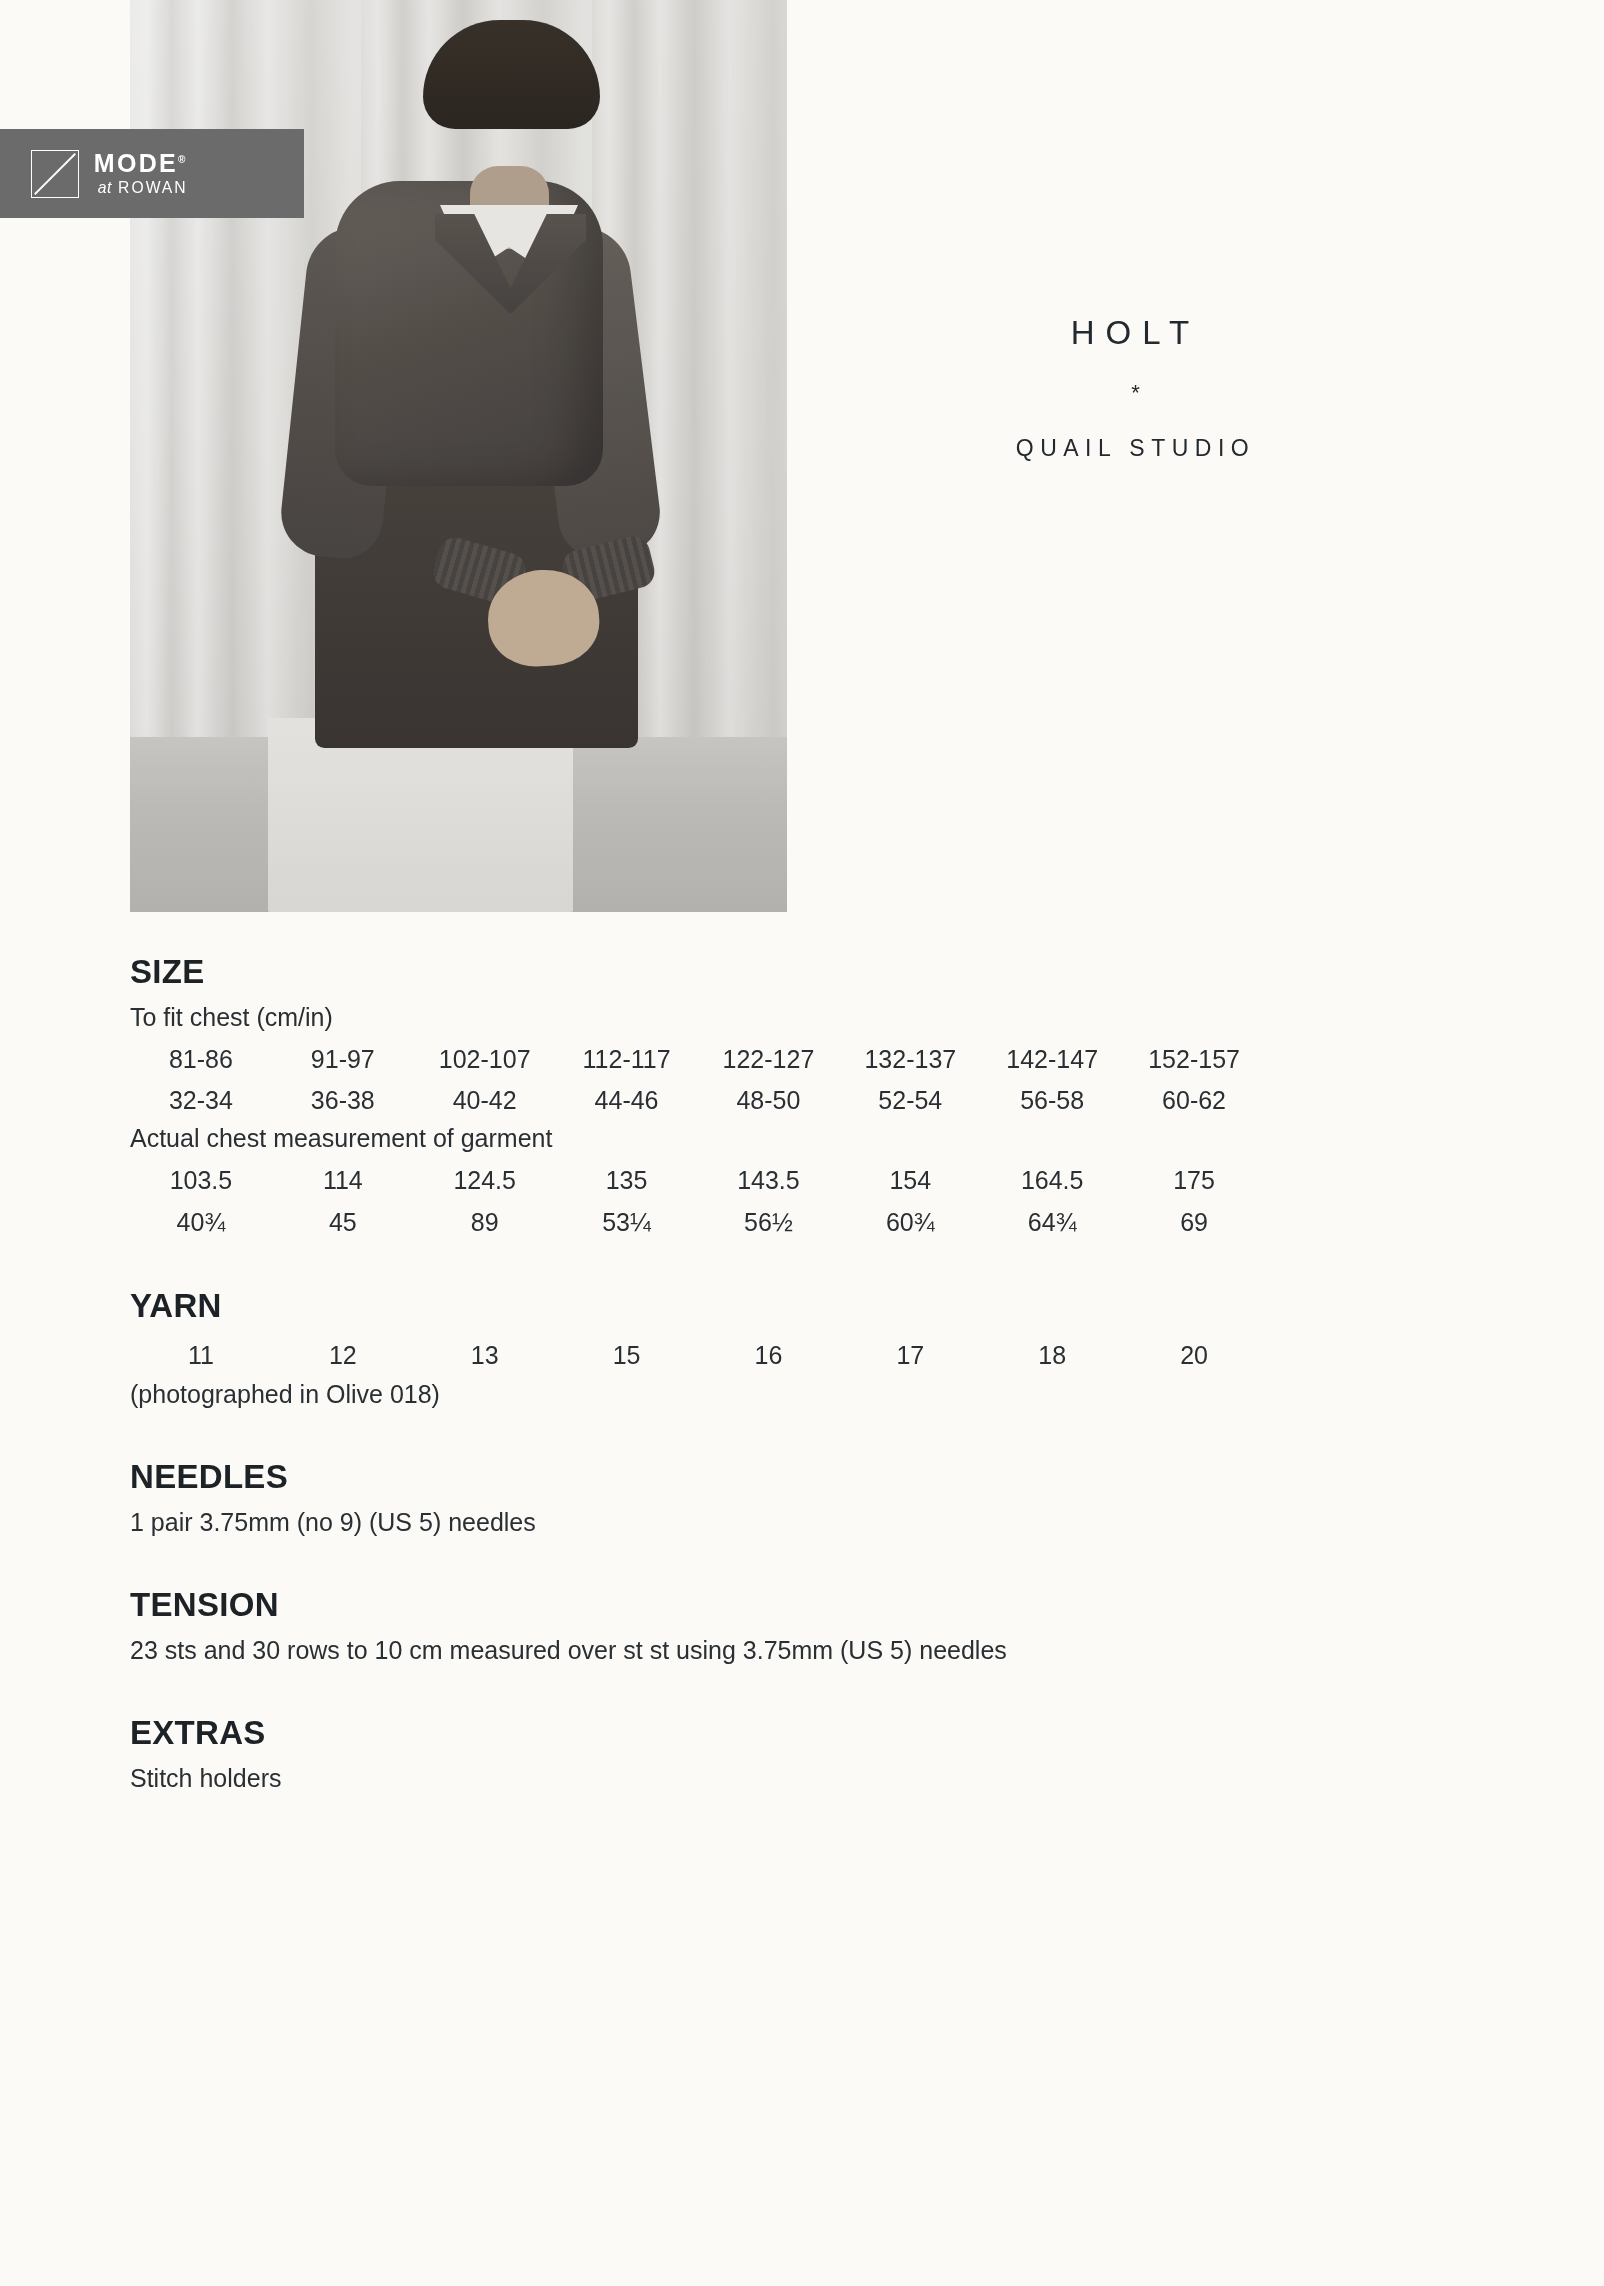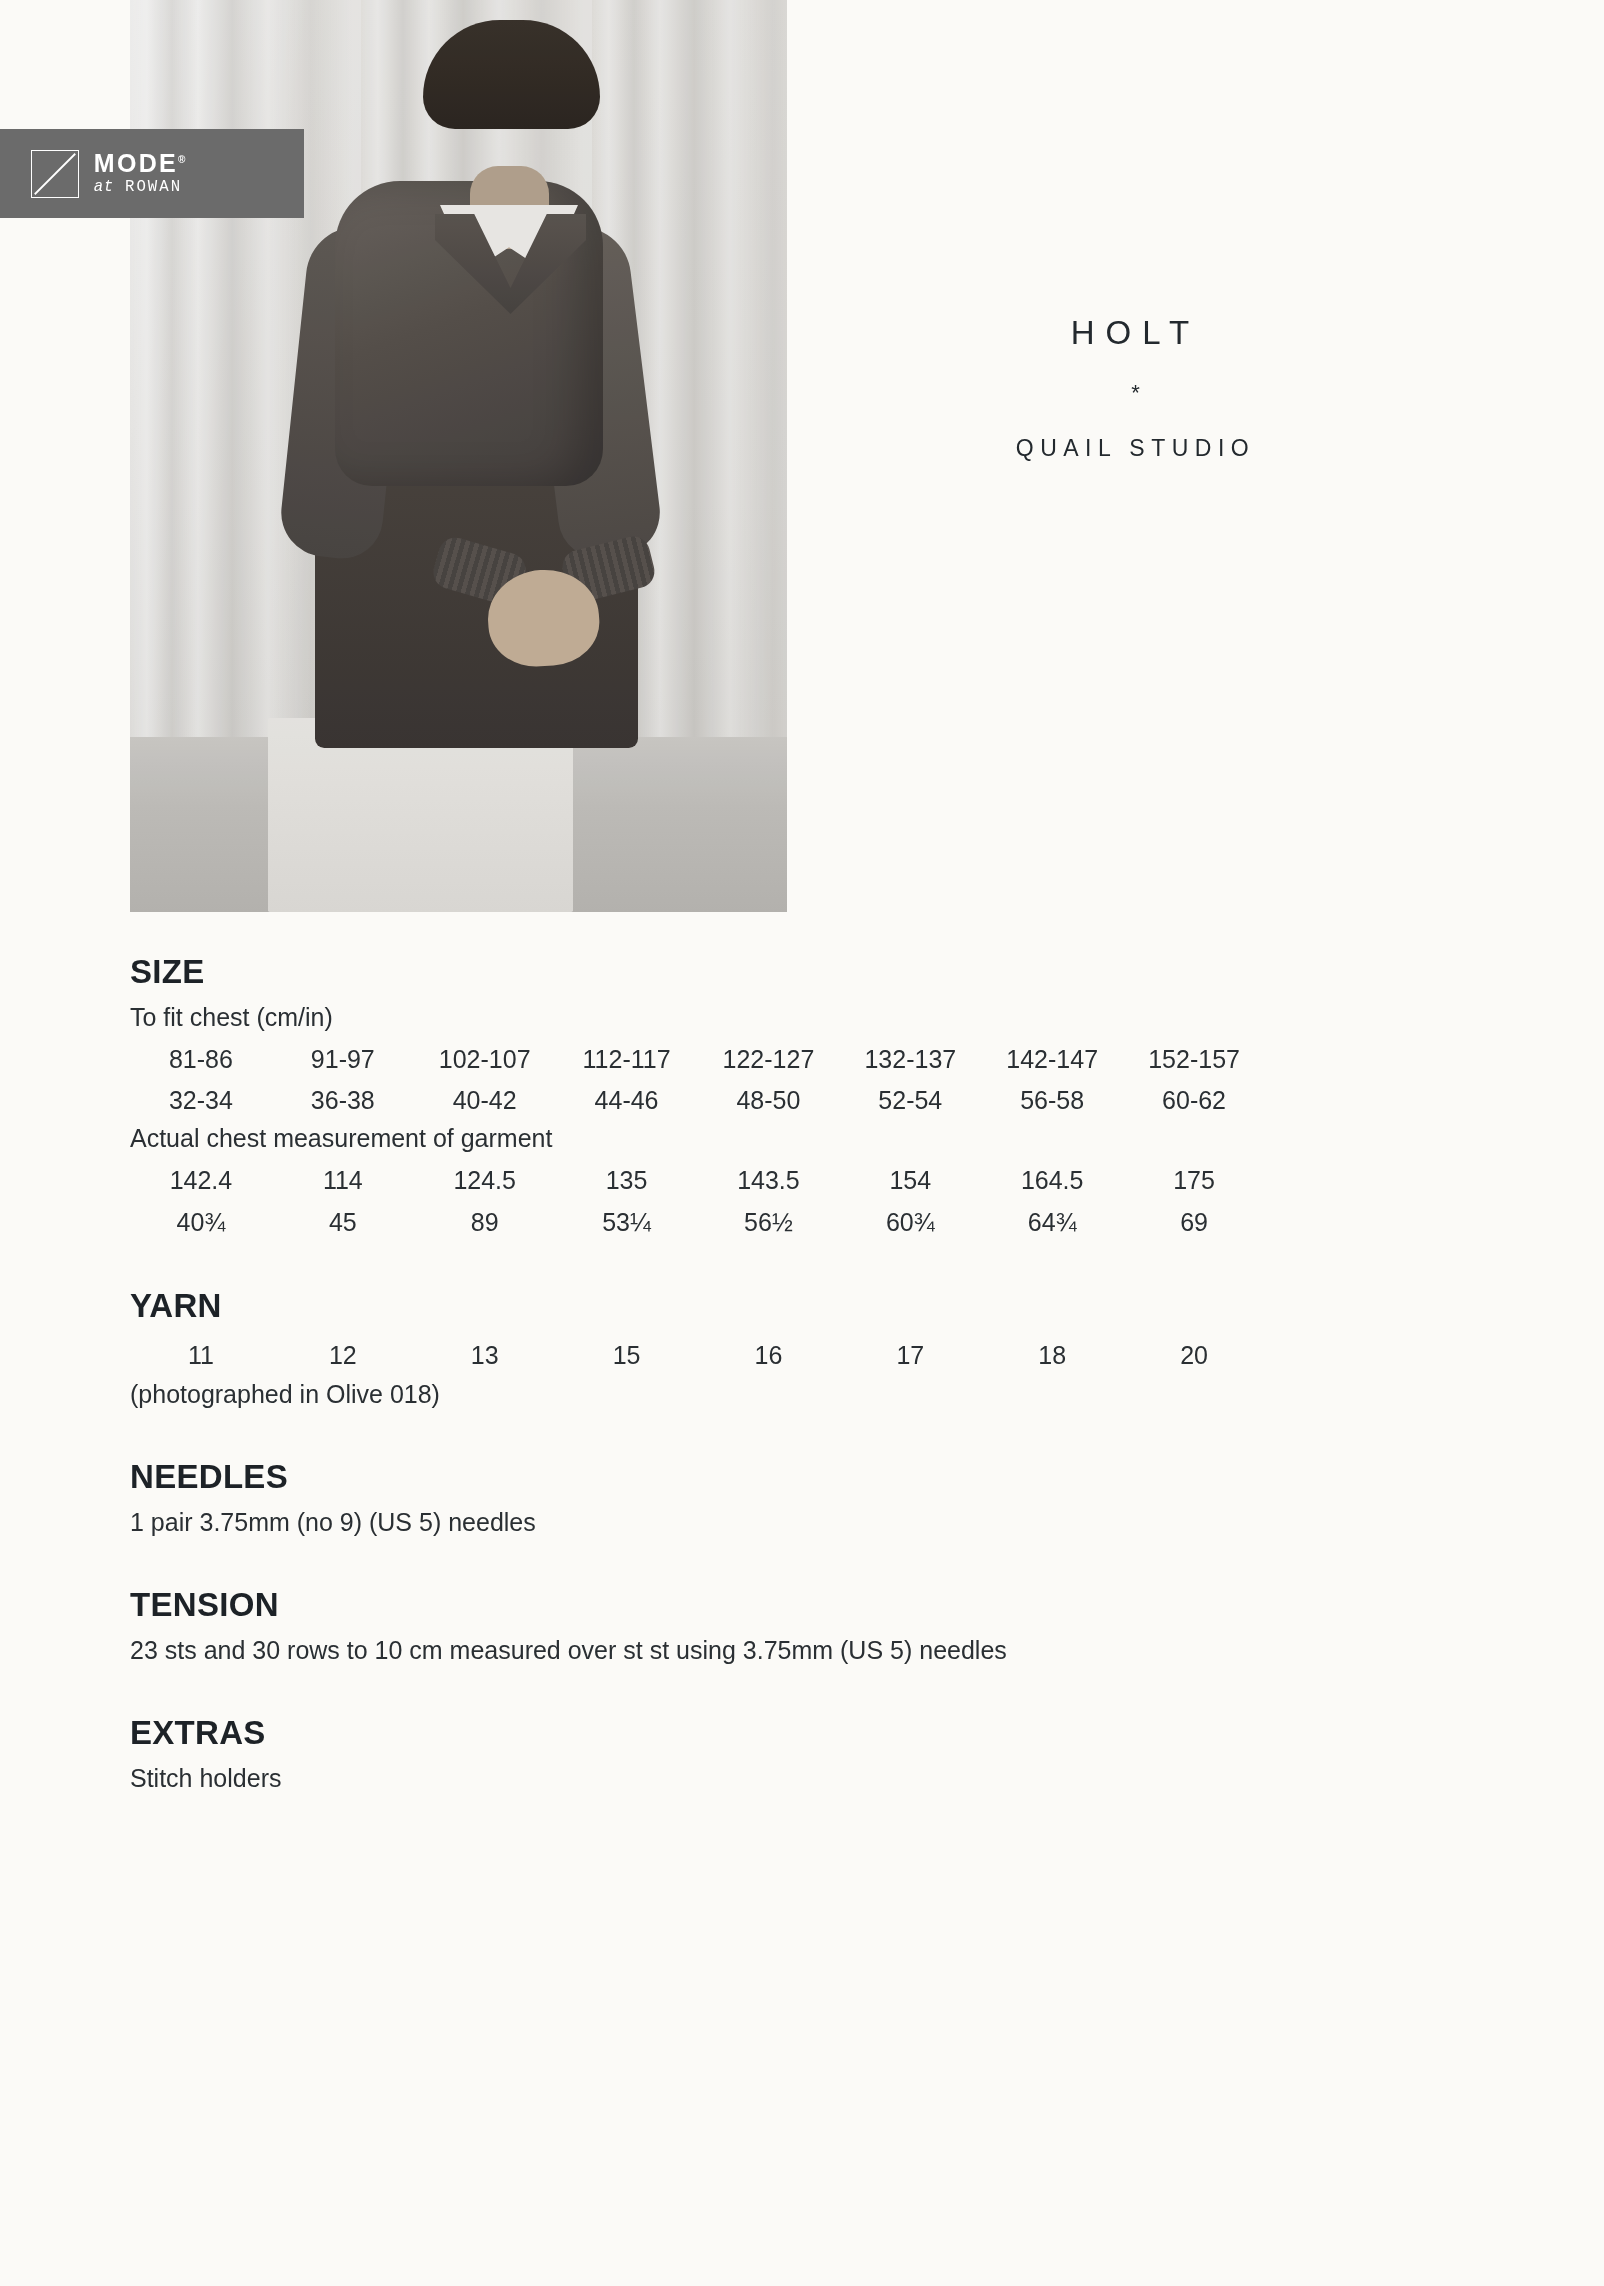--- a/index.html
+++ b/index.html
@@ -212,24 +212,25 @@
   }
   .logo-mark svg { position: absolute; left: 0; top: 0; }
   .logo-text { color: #fff; line-height: 1; }
   .logo-main {
     font-size: 25px;
     letter-spacing: 2.3px;
     font-weight: 700;
   }
   .logo-main sup { font-size: 10px; vertical-align: super; }
   .logo-sub {
-    font-family: Liberation Mono, monospace;
+    font-family: Liberation Sans, sans-serif;
     font-size: 15.7px;
     letter-spacing: 2px;
     margin-top: 4.6px;
+    text-align: right;
   }
   .logo-sub i { font-style: italic; letter-spacing: 0.5px; }
 
   
   .title-block {
     position: absolute;
     left: 803px;
     top: 314px;
     width: 665px;
     text-align: center;
@@ -363,21 +364,21 @@
         <td>52-54</td>
         <td>56-58</td>
         <td>60-62</td>
       </tr>
     </tbody>
       </table>
     <div class="line">Actual chest measurement of garment</div>
     <table class="sizes">
       <tbody>
           <tr>
-        <td>142.4</td>
+        <td>103.5</td>
         <td>114</td>
         <td>124.5</td>
         <td>135</td>
         <td>143.5</td>
         <td>154</td>
         <td>164.5</td>
         <td>175</td>
       </tr>
       <tr>
         <td>40¾</td>

